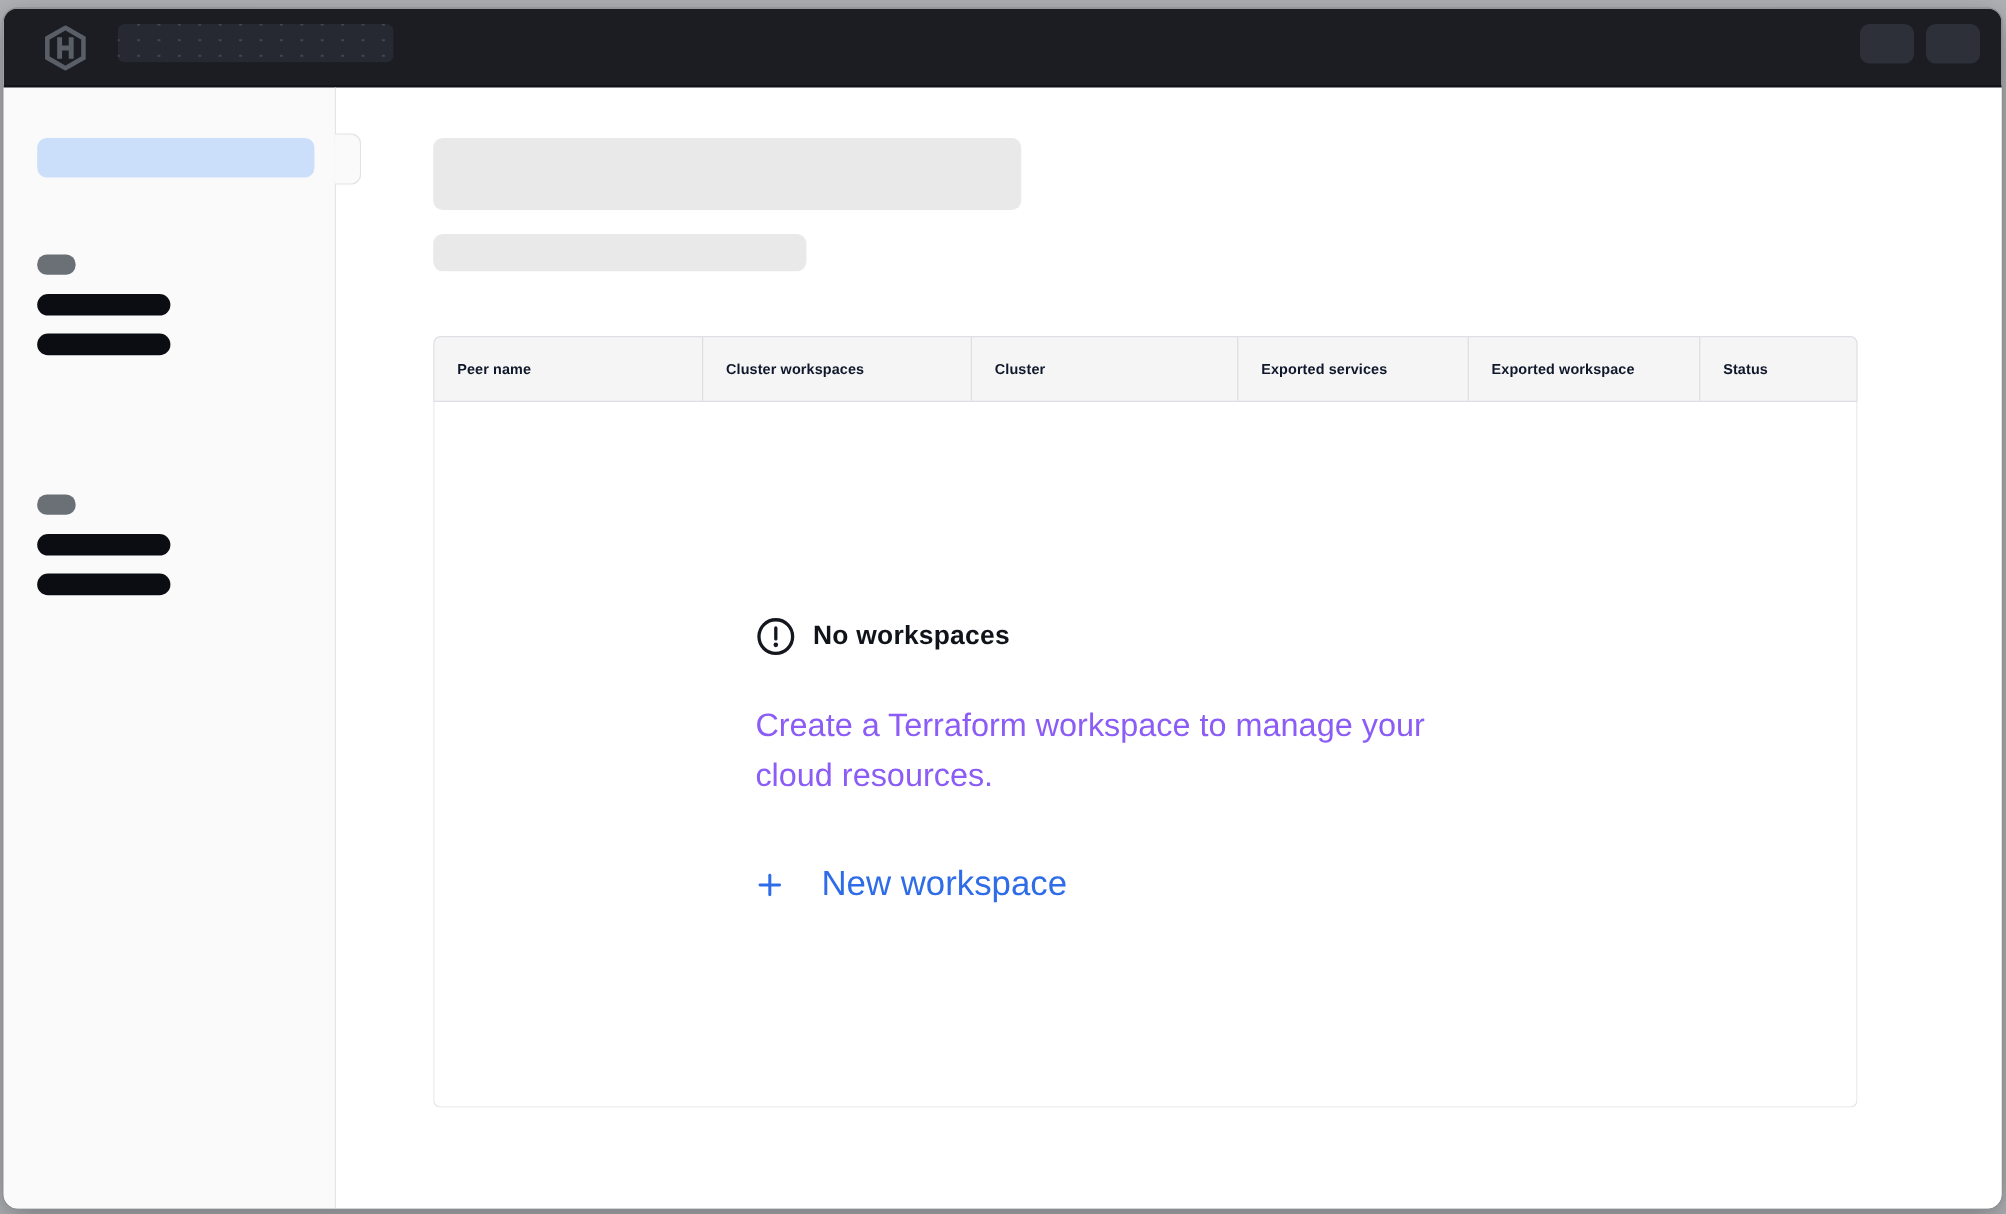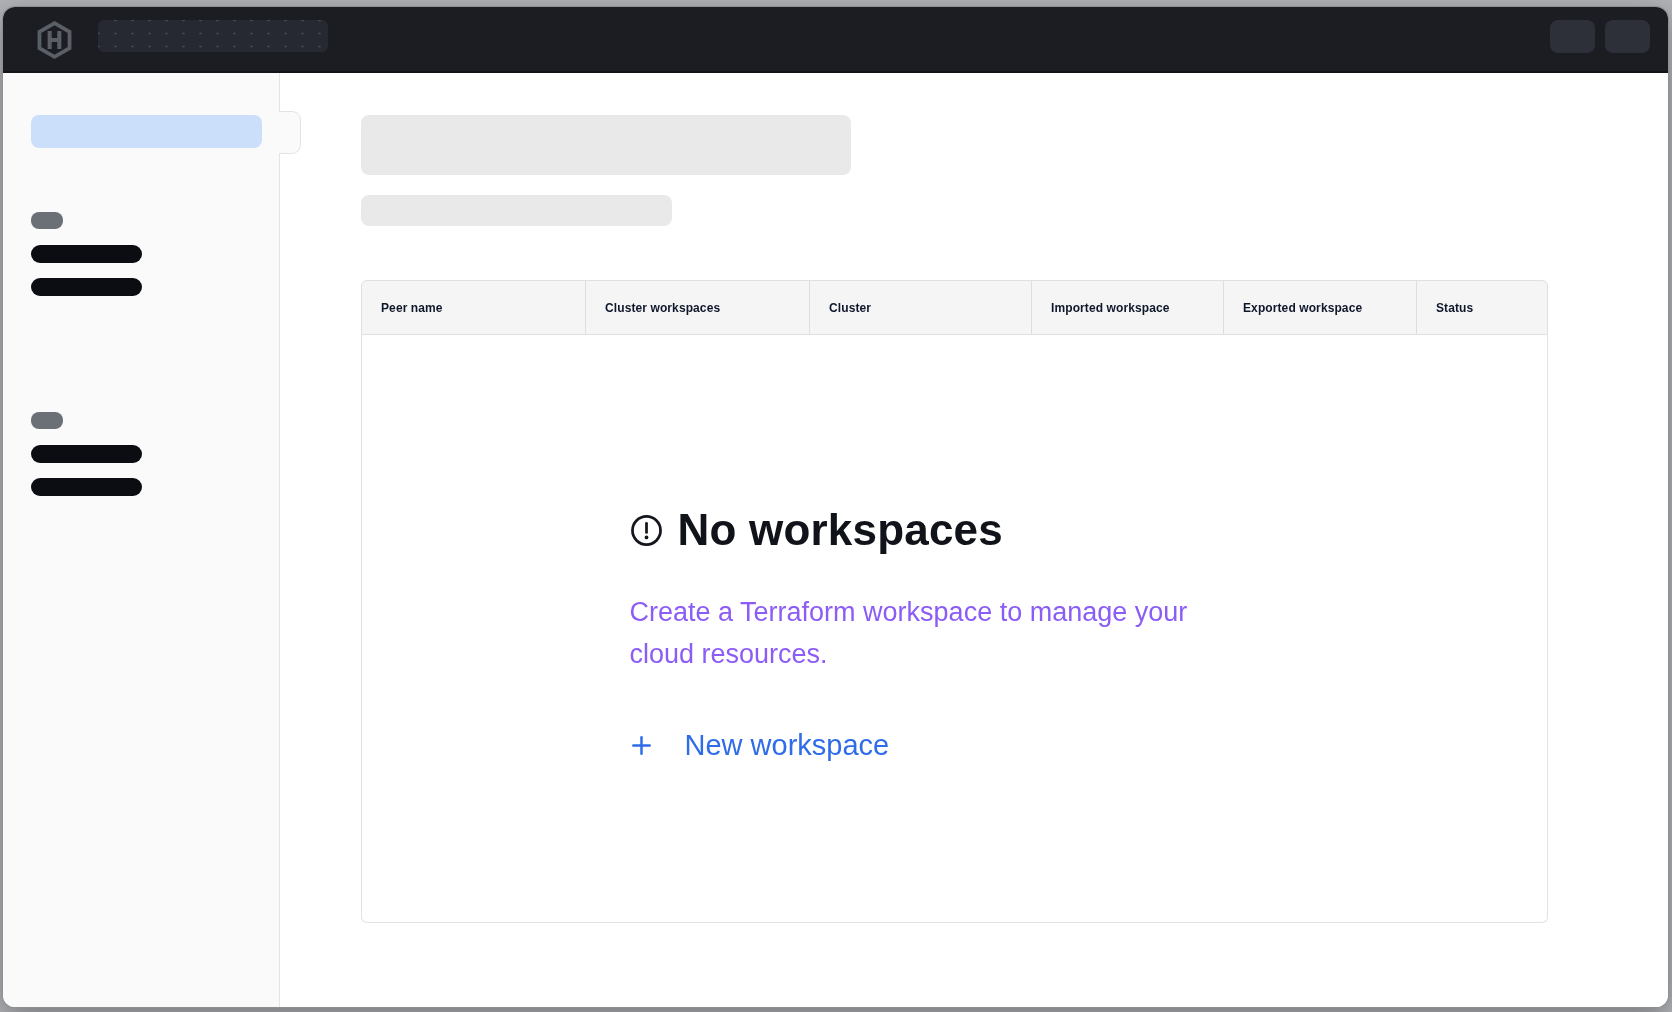--- a/index.html
+++ b/index.html
@@ -61,21 +61,21 @@
   .th:nth-child(3){ width:222px; } .th:nth-child(4){ width:192px; }
   .th:nth-child(5){ width:193px; } .th:nth-child(6){ flex:1; }
   .tbody {
     height:588px; background:#fff;
     border:1px solid #e1e3e6; border-top:none; border-radius:0 0 6px 6px;
     display:flex; align-items:center; justify-content:center;
   }
   
   .empty { width:650px; margin-top:10px; }
   .empty-head { display:flex; align-items:center; gap:15px; }
-  .empty-head h2 { font-size:44px; font-weight:700; color:#101319; letter-spacing:.2px; }
+  .empty-head h2 { font-size:22px; font-weight:700; color:#101319; letter-spacing:.2px; }
   .alert-icon { width:33px; height:33px; flex:0 0 auto; display:block; }
   .empty p {
     margin-top:36px; max-width:600px;
     font-size:27px; line-height:42px; color:#8b5cf6;
   }
   .new-ws {
     margin-top:54px; display:inline-flex; align-items:center; gap:32px;
     text-decoration:none; cursor:pointer;
     font-size:29px; font-weight:500; color:#2f6ce8;
   }
@@ -114,21 +114,21 @@
 
   <main class="main">
     <div class="skel skel-title"></div>
     <div class="skel skel-sub"></div>
 
     <section class="table">
       <div class="thead">
         <div class="th">Peer name</div>
         <div class="th">Cluster workspaces</div>
         <div class="th">Cluster</div>
-        <div class="th">Imported workspace</div>
+        <div class="th">Exported services</div>
         <div class="th">Exported workspace</div>
         <div class="th">Status</div>
       </div>
 
       <div class="tbody">
         <div class="empty">
           <div class="empty-head">
             <svg class="alert-icon" viewBox="0 0 24 24" fill="none" stroke="#14171d" stroke-width="2" stroke-linecap="round">
               <circle cx="12" cy="12" r="10.2"></circle>
               <line x1="12" y1="6.8" x2="12" y2="13.4"></line>

